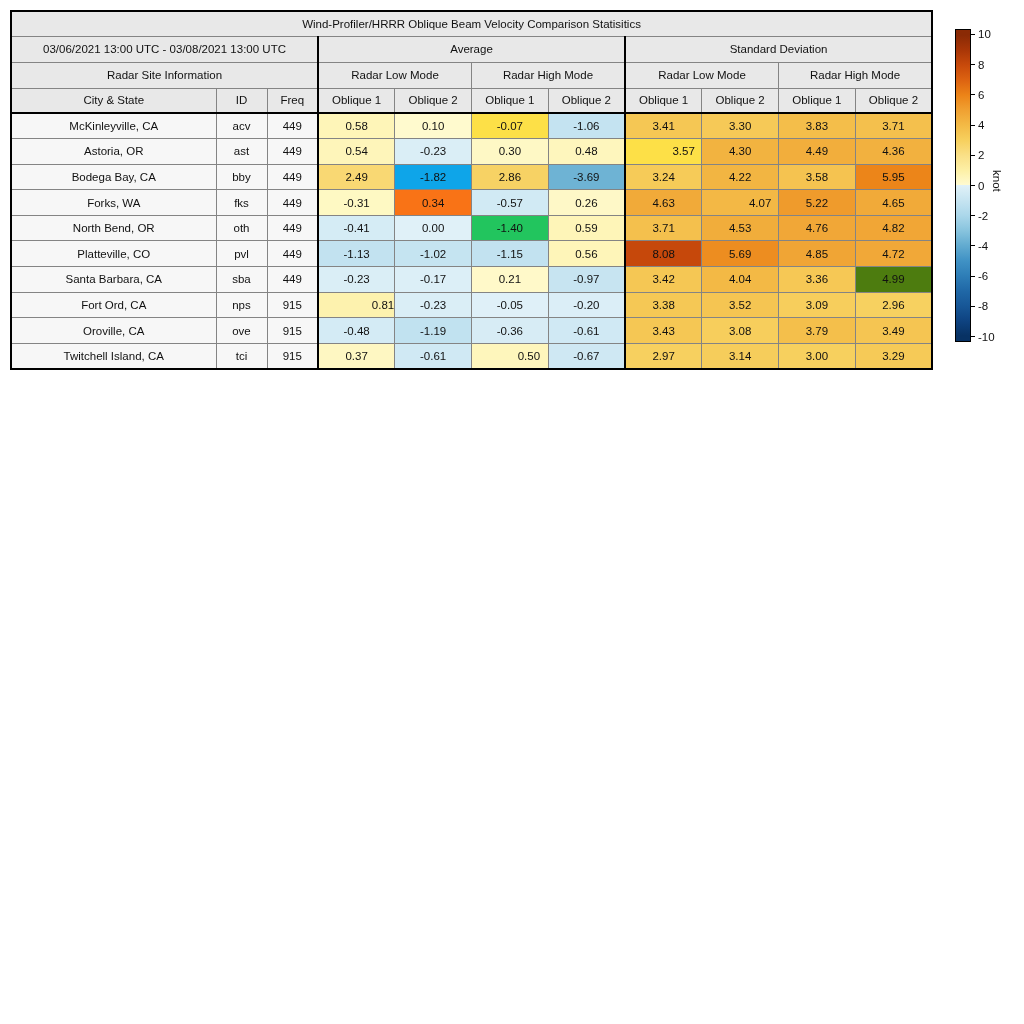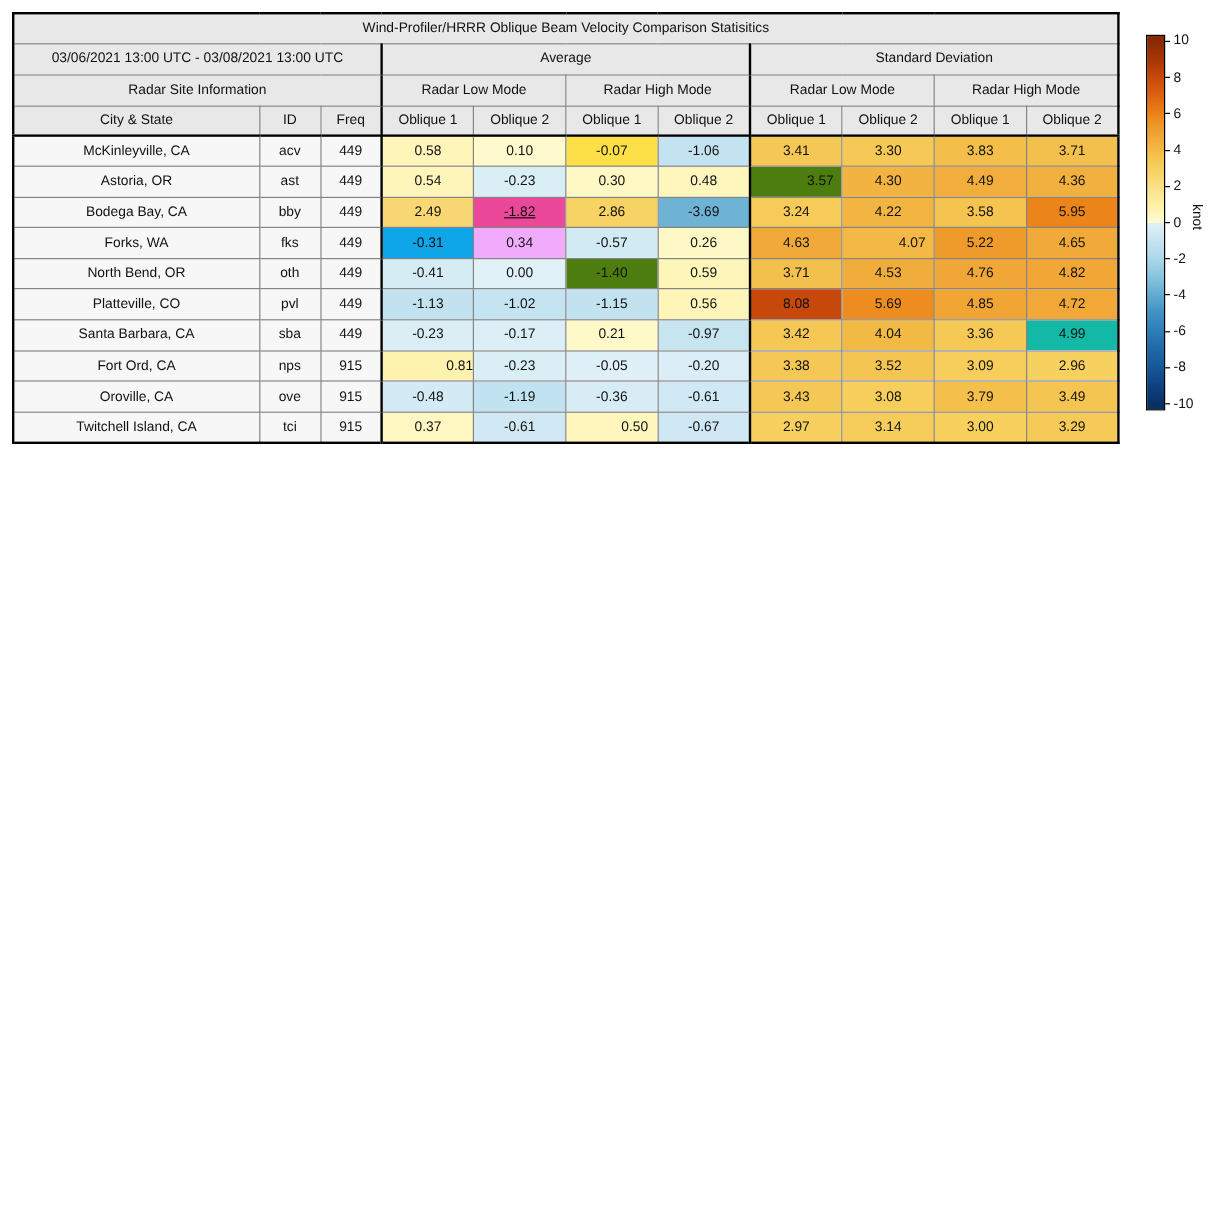--- a/index.html
+++ b/index.html
@@ -90,58 +90,58 @@
           <td class="valcell" style="background: rgb(244, 192, 77);">3.71</td>
         </tr>
         <tr>
           <td class="labelcell">Astoria, OR</td>
           <td class="labelcell">ast</td>
           <td class="labelcell thick-r">449</td>
           <td class="valcell" style="background: rgb(254, 245, 186);">0.54</td>
           <td class="valcell" style="background: rgb(218, 238, 246);">-0.23</td>
           <td class="valcell" style="background: rgb(254, 248, 197);">0.30</td>
           <td class="valcell thick-r" style="background: rgb(254, 246, 189);">0.48</td>
-          <td class="valcell" style="background: #4d7c0f; padding-left: 40px;">3.57</td>
+          <td class="valcell" style="background: #fde047; padding-left: 40px;">3.57</td>
           <td class="valcell" style="background: rgb(242, 179, 64);">4.30</td>
           <td class="valcell" style="background: rgb(242, 174, 60);">4.49</td>
           <td class="valcell" style="background: rgb(242, 177, 63);">4.36</td>
         </tr>
         <tr>
           <td class="labelcell">Bodega Bay, CA</td>
           <td class="labelcell">bby</td>
           <td class="labelcell thick-r">449</td>
           <td class="valcell" style="background: rgb(249, 216, 115);">2.49</td>
-          <td class="valcell" style="background: #ec4899; text-decoration: underline;">-1.82</td>
+          <td class="valcell" style="background: #0ea5e9;">-1.82</td>
           <td class="valcell" style="background: rgb(247, 210, 100);">2.86</td>
           <td class="valcell thick-r" style="background: rgb(110, 179, 212);">-3.69</td>
           <td class="valcell" style="background: rgb(246, 203, 88);">3.24</td>
           <td class="valcell" style="background: rgb(242, 181, 66);">4.22</td>
           <td class="valcell" style="background: rgb(245, 195, 80);">3.58</td>
           <td class="valcell" style="background: rgb(236, 133, 25);">5.95</td>
         </tr>
         <tr>
           <td class="labelcell">Forks, WA</td>
           <td class="labelcell">fks</td>
           <td class="labelcell thick-r">449</td>
-          <td class="valcell" style="background: #0ea5e9;">-0.31</td>
-          <td class="valcell" style="background: #f0abfc;">0.34</td>
+          <td class="valcell" style="background: #fef9c3;">-0.31</td>
+          <td class="valcell" style="background: #f97316;">0.34</td>
           <td class="valcell" style="background: rgb(209, 234, 244);">-0.57</td>
           <td class="valcell thick-r" style="background: rgb(254, 248, 199);">0.26</td>
           <td class="valcell" style="background: rgb(241, 170, 57);">4.63</td>
           <td class="valcell" style="background: rgb(243, 184, 69); padding-left: 40px;">4.07</td>
           <td class="valcell" style="background: rgb(239, 155, 44);">5.22</td>
           <td class="valcell" style="background: rgb(241, 170, 57);">4.65</td>
         </tr>
         <tr>
           <td class="labelcell">North Bend, OR</td>
           <td class="labelcell">oth</td>
           <td class="labelcell thick-r">449</td>
           <td class="valcell" style="background: rgb(213, 236, 245);">-0.41</td>
           <td class="valcell" style="background: rgb(224, 241, 248);">0.00</td>
-          <td class="valcell" style="background: #4d7c0f;">-1.40</td>
+          <td class="valcell" style="background: #22c55e;">-1.40</td>
           <td class="valcell thick-r" style="background: rgb(254, 245, 184);">0.59</td>
           <td class="valcell" style="background: rgb(244, 192, 77);">3.71</td>
           <td class="valcell" style="background: rgb(241, 173, 59);">4.53</td>
           <td class="valcell" style="background: rgb(241, 167, 55);">4.76</td>
           <td class="valcell" style="background: rgb(241, 166, 54);">4.82</td>
         </tr>
         <tr>
           <td class="labelcell">Platteville, CO</td>
           <td class="labelcell">pvl</td>
           <td class="labelcell thick-r">449</td>
@@ -158,21 +158,21 @@
           <td class="labelcell">Santa Barbara, CA</td>
           <td class="labelcell">sba</td>
           <td class="labelcell thick-r">449</td>
           <td class="valcell" style="background: rgb(218, 238, 246);">-0.23</td>
           <td class="valcell" style="background: rgb(220, 239, 247);">-0.17</td>
           <td class="valcell" style="background: rgb(255, 249, 201);">0.21</td>
           <td class="valcell thick-r" style="background: rgb(199, 228, 241);">-0.97</td>
           <td class="valcell" style="background: rgb(245, 199, 84);">3.42</td>
           <td class="valcell" style="background: rgb(243, 185, 69);">4.04</td>
           <td class="valcell" style="background: rgb(246, 200, 85);">3.36</td>
-          <td class="valcell" style="background: #14b8a6;">4.99</td>
+          <td class="valcell" style="background: #4d7c0f;">4.99</td>
         </tr>
         <tr>
           <td class="labelcell">Fort Ord, CA</td>
           <td class="labelcell">nps</td>
           <td class="labelcell thick-r">915</td>
           <td class="valcell" style="background: rgb(253, 242, 174); text-align: right;">0.81</td>
           <td class="valcell" style="background: rgb(218, 238, 246);">-0.23</td>
           <td class="valcell" style="background: rgb(223, 240, 248);">-0.05</td>
           <td class="valcell thick-r" style="background: rgb(219, 238, 247);">-0.20</td>
           <td class="valcell" style="background: rgb(245, 200, 85);">3.38</td>

